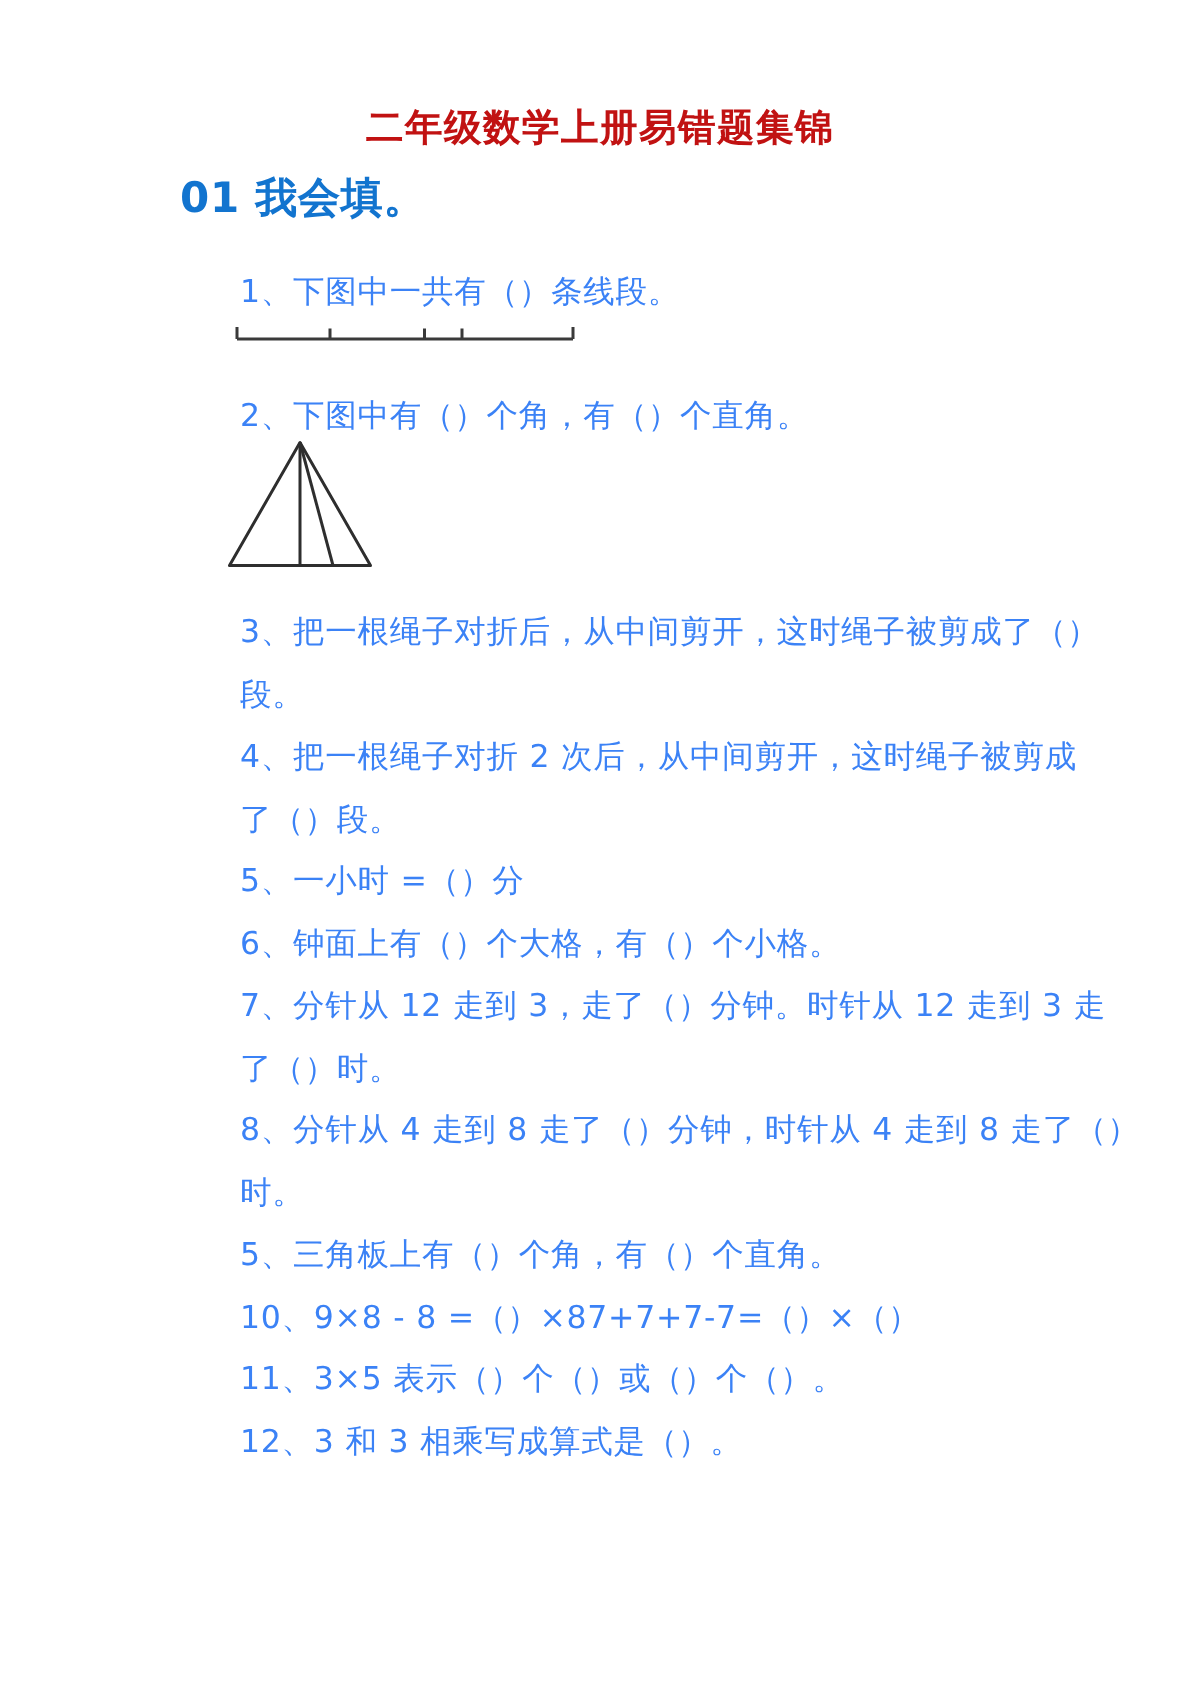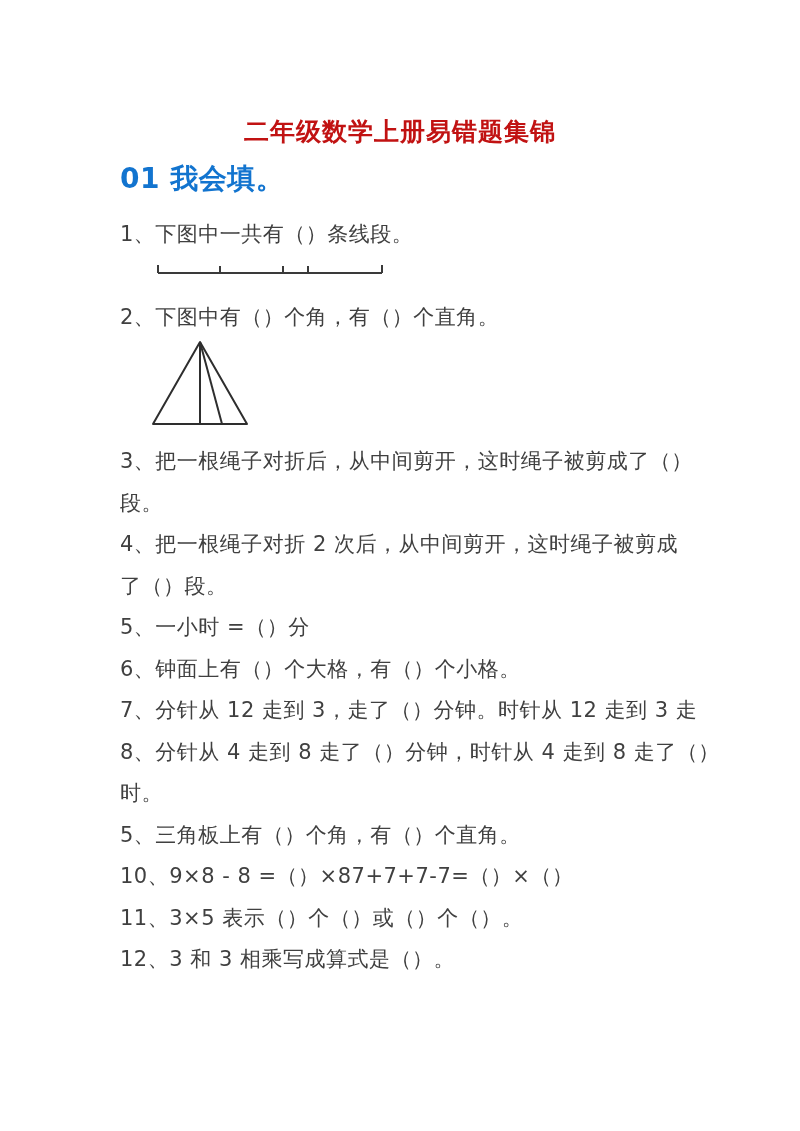--- a/index.html
+++ b/index.html
@@ -1,33 +1,33 @@
 <!DOCTYPE html>
 <html><head>
 <meta charset="utf-8">
 <style>
   html, body { margin:0; padding:0; background:#ffffff; }
   body { width:800px; height:1131px; font-family:"DejaVu Sans","Liberation Sans",sans-serif; }
   .page { position:relative; width:800px; height:1131px; overflow:hidden; background:#ffffff; }
   .title {
-    margin:0; padding-top:116px;
+    margin:0; padding-top:69px;
     text-align:center;
     font-size:25px; line-height:32px; font-weight:bold;
     letter-spacing:1px;
   }
   .section {
     margin:16px 0 0 120px;
     font-size:28px; line-height:29px; font-weight:bold;
     letter-spacing:0.5px;
   }
   .content { margin:20px 115px 0 120px; }
   .tline {
     height:41.5px;
-    display:flex; align-items:center;
-    font-size:21px; color:#404040;
+    display:flex; align-items:flex-end;
+    font-size:21px; color:#3b82f6;margin-left:40px;
   }
   .qtext { white-space:pre; letter-spacing:0.5px; }
   .diagram-row-1 { height:41.5px; display:flex; align-items:flex-start; }
   .diagram-row-1 svg { margin:5px 0 0 36px; display:block; }
   .diagram-row-2 { height:103px; display:flex; align-items:flex-start; }
   .diagram-row-2 svg { margin:1px 0 0 31px; display:block; }
 </style>
 </head>
 <body>
 
@@ -88,20 +88,23 @@
       <span class="qtext">5、一小时 =（）分</span>
     </div>
 
     <div class="tline">
       <span class="qtext">6、钟面上有（）个大格，有（）个小格。</span>
     </div>
 
     <div class="tline">
       <span class="qtext">7、分针从 12 走到 3，走了（）分钟。时针从 12 走到 3 走</span>
     </div>
+    <div class="tline">
+      <span class="qtext">了（）时。</span>
+    </div>
 
     <div class="tline">
       <span class="qtext">8、分针从 4 走到 8 走了（）分钟，时针从 4 走到 8 走了（）</span>
     </div>
     <div class="tline">
       <span class="qtext">时。</span>
     </div>
 
     <div class="tline">
       <span class="qtext">5、三角板上有（）个角，有（）个直角。</span>

